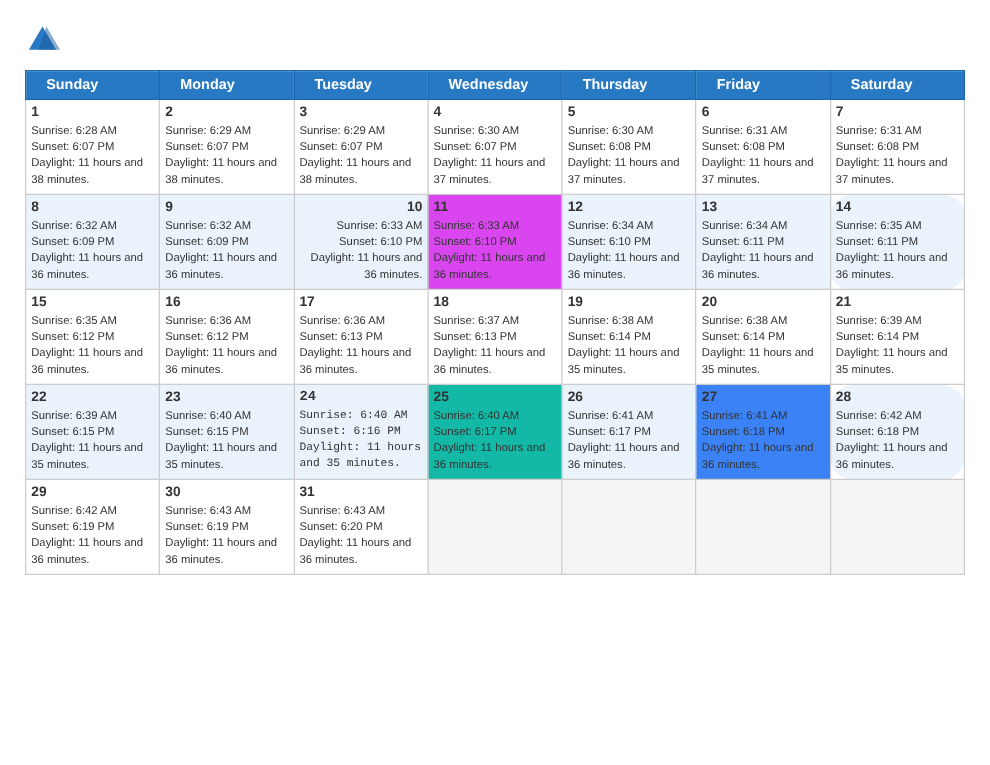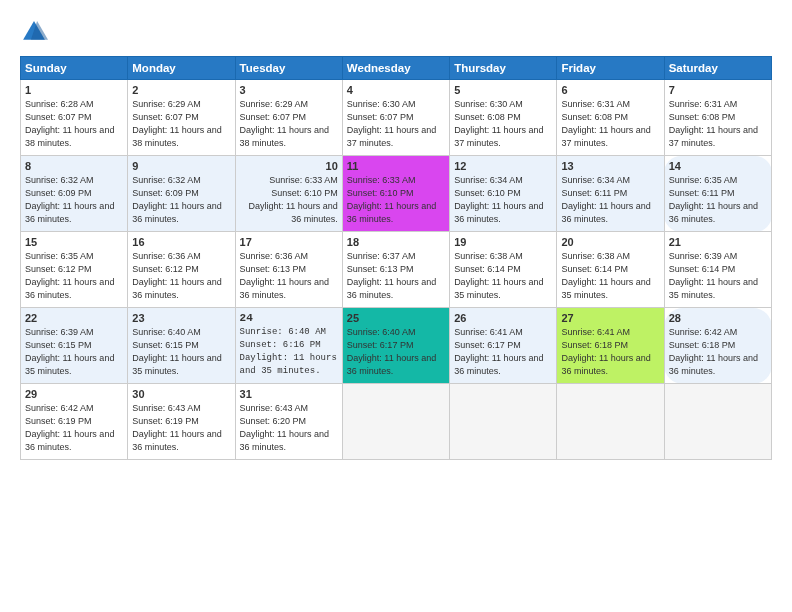--- a/index.html
+++ b/index.html
@@ -56,21 +56,21 @@
     table {
       width: 100%;
       border-collapse: collapse;
       table-layout: fixed;
     }
     th {
       background-color: #2779c4;
       color: #fff;
       font-size: 11.5px;
       font-weight: bold;
-      padding: 5px 4px;
+      padding: 5px 16px;
       text-align: left;
       border: 1px solid #1a69b0;
     }
     td {
       border: 1px solid #ccc;
       vertical-align: top;
       padding: 4px 4px 3px 4px;
       font-size: 9.2px;
       color: #333;
       height: 76px;
@@ -154,21 +154,21 @@
           <td><span class="day-num">19</span><span class="cell-text">Sunrise: 6:38 AM<br>Sunset: 6:14 PM<br>Daylight: 11 hours and 35 minutes.</span></td>
           <td><span class="day-num">20</span><span class="cell-text">Sunrise: 6:38 AM<br>Sunset: 6:14 PM<br>Daylight: 11 hours and 35 minutes.</span></td>
           <td><span class="day-num">21</span><span class="cell-text">Sunrise: 6:39 AM<br>Sunset: 6:14 PM<br>Daylight: 11 hours and 35 minutes.</span></td>
         </tr>
         <tr>
           <td style="background: rgb(234, 242, 251);"><span class="day-num">22</span><span class="cell-text">Sunrise: 6:39 AM<br>Sunset: 6:15 PM<br>Daylight: 11 hours and 35 minutes.</span></td>
           <td style="background: rgb(234, 242, 251);"><span class="day-num">23</span><span class="cell-text">Sunrise: 6:40 AM<br>Sunset: 6:15 PM<br>Daylight: 11 hours and 35 minutes.</span></td>
           <td style="background: rgb(234, 242, 251); font-family: Liberation Mono, monospace;"><span class="day-num">24</span><span class="cell-text">Sunrise: 6:40 AM<br>Sunset: 6:16 PM<br>Daylight: 11 hours and 35 minutes.</span></td>
           <td style="background: #14b8a6;"><span class="day-num">25</span><span class="cell-text">Sunrise: 6:40 AM<br>Sunset: 6:17 PM<br>Daylight: 11 hours and 36 minutes.</span></td>
           <td style="background: rgb(234, 242, 251); margin-top: 26px;"><span class="day-num">26</span><span class="cell-text">Sunrise: 6:41 AM<br>Sunset: 6:17 PM<br>Daylight: 11 hours and 36 minutes.</span></td>
-          <td style="background: #bef264;"><span class="day-num">27</span><span class="cell-text">Sunrise: 6:41 AM<br>Sunset: 6:18 PM<br>Daylight: 11 hours and 36 minutes.</span></td>
+          <td style="background: #3b82f6;"><span class="day-num">27</span><span class="cell-text">Sunrise: 6:41 AM<br>Sunset: 6:18 PM<br>Daylight: 11 hours and 36 minutes.</span></td>
           <td style="background: rgb(234, 242, 251); border-radius: 19px;"><span class="day-num">28</span><span class="cell-text">Sunrise: 6:42 AM<br>Sunset: 6:18 PM<br>Daylight: 11 hours and 36 minutes.</span></td>
         </tr>
         <tr>
           <td><span class="day-num">29</span><span class="cell-text">Sunrise: 6:42 AM<br>Sunset: 6:19 PM<br>Daylight: 11 hours and 36 minutes.</span></td>
           <td><span class="day-num">30</span><span class="cell-text">Sunrise: 6:43 AM<br>Sunset: 6:19 PM<br>Daylight: 11 hours and 36 minutes.</span></td>
           <td><span class="day-num">31</span><span class="cell-text">Sunrise: 6:43 AM<br>Sunset: 6:20 PM<br>Daylight: 11 hours and 36 minutes.</span></td>
           <td class="empty"></td>
           <td class="empty"></td>
           <td class="empty"></td>
           <td class="empty"></td>

